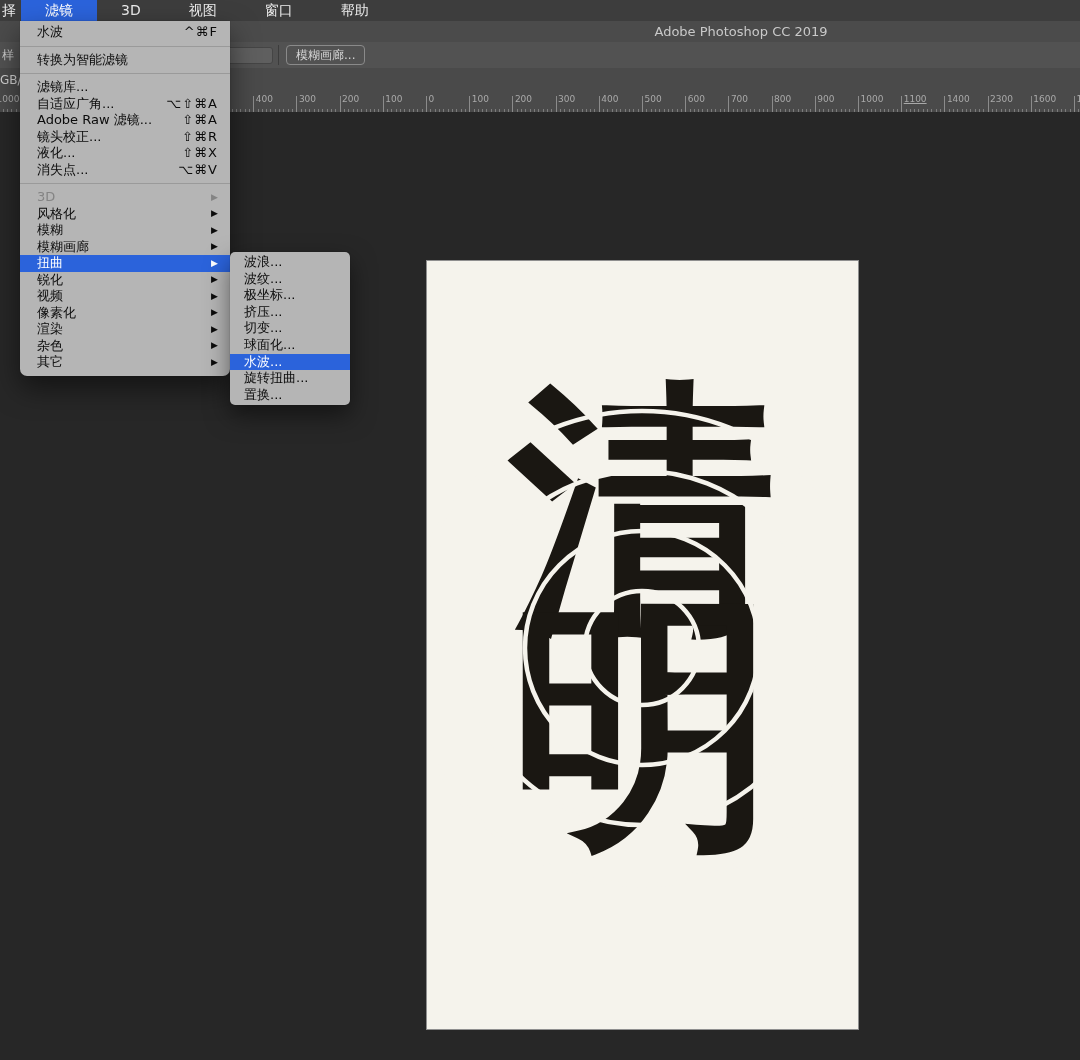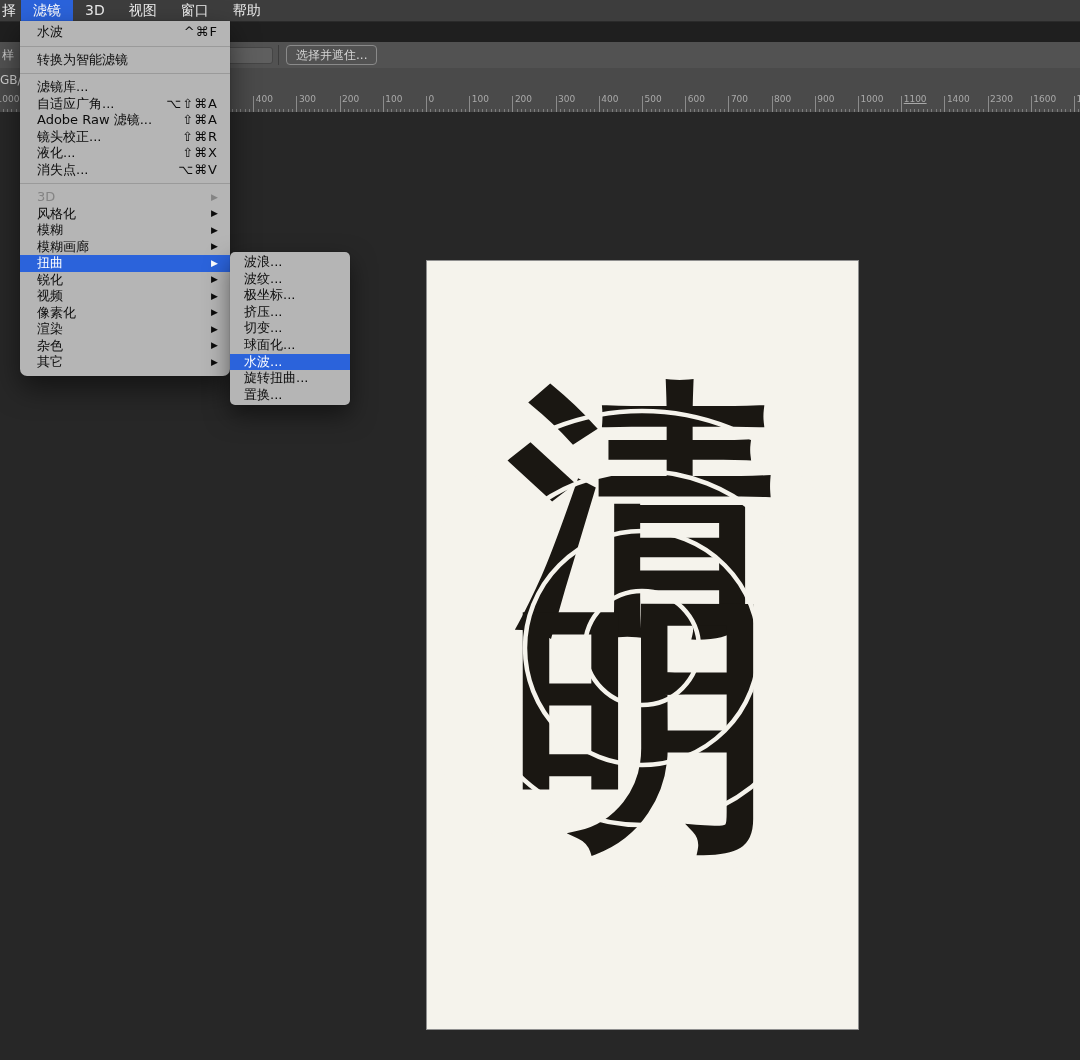--- a/index.html
+++ b/index.html
@@ -7,21 +7,21 @@
     position:relative;width:1080px;height:1060px;overflow:hidden;
     font-family:"DejaVu Sans","Liberation Sans",sans-serif;
     -webkit-font-smoothing:antialiased;
   }
   
   .menubar{
     position:absolute;left:0;top:0;width:1080px;height:21px;
     background:#3d3d3d;border-bottom:1px solid #2a2a2a;
     display:flex;align-items:center;color:#ececec;font-size:14px;
   }
-  .mb-item{height:21px;line-height:21px;padding:0 12px;white-space:nowrap;}
+  .mb-item{height:21px;line-height:21px;padding:0 24px;white-space:nowrap;}
   .mb-item.first{padding:0 5px 0 2px;}
   .mb-item.selected{background:#2b63db;color:#ffffff;}
   .titlebar{
     position:absolute;left:0;top:21px;width:1080px;height:21px;
     background:#4b4b4b;border-bottom:1px solid #414141;
   }
   .titlebar .title{
     position:absolute;left:741px;top:0;transform:translateX(-50%);
     line-height:21px;font-size:13px;color:#c9c9c9;white-space:nowrap;
   }
@@ -99,26 +99,29 @@
 
   <div class="menubar" id="menubar">
       <div class="mb-item first">择</div>
       <div class="mb-item selected">滤镜</div>
       <div class="mb-item">3D</div>
       <div class="mb-item">视图</div>
       <div class="mb-item">窗口</div>
       <div class="mb-item">帮助</div>
     </div>
 
+  <div class="titlebar">
+    <span class="title">Adobe Photoshop CC 2019</span>
+  </div>
 
   <div class="optionsbar">
     <span class="opt-label">样</span>
     <div class="opt-input"></div>
     <div class="opt-divider"></div>
-    <button class="opt-button">选择并遮住...</button>
+    <button class="opt-button">模糊画廊...</button>
   </div>
 
   <div class="tabstrip">
     <span class="tab-label">GB/8</span>
   </div>
 
   <div class="ruler" id="ruler">
       <div class="tick-label" style="left: -3.5px;">1000</div>
       <div class="tick-minor" style="left: 2.64px;"></div>
       <div class="tick-minor" style="left: 6.96px;"></div>

